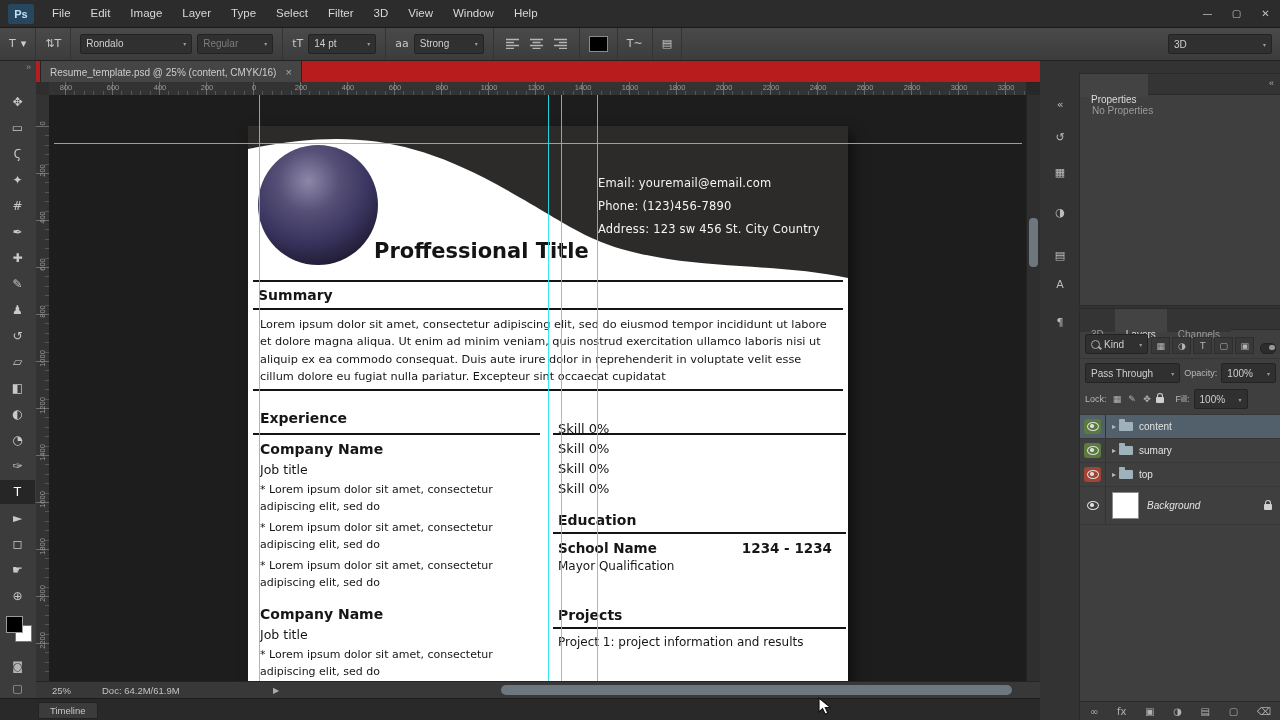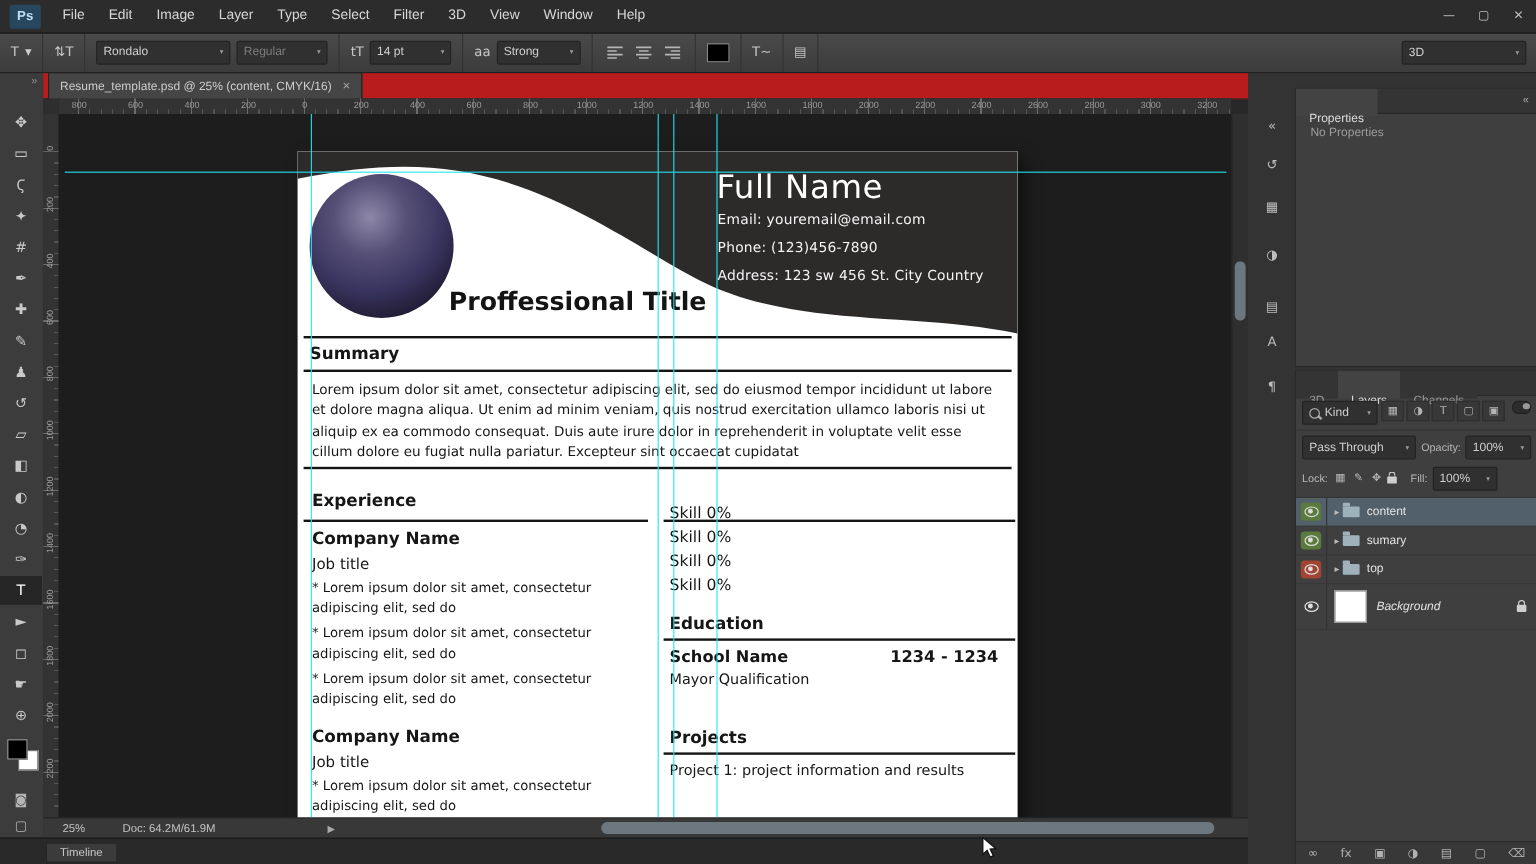--- a/index.html
+++ b/index.html
@@ -99,21 +99,21 @@
 #right-bg{position:absolute;left:1040px;top:60px;width:240px;height:660px;background:#333}
 #rstrip{position:absolute;left:1045px;top:60px;width:32px;height:400px}
 .rsicon{position:absolute;left:0;width:30px;height:24px;display:flex;align-items:center;justify-content:center;color:#bdbdbd;font-size:11px}
 #props-panel{position:absolute;left:1079px;top:73px;width:201px;height:231px;background:#3f3f3f;border:1px solid #2a2a2a}
 .phead{height:20px;background:#343434;border-bottom:1px solid #2a2a2a;display:flex;align-items:stretch}
 .ptab{padding:20px 11px 3px;font-size:10px;color:#999;background:#343434}
 .ptab.active{background:#434343;color:#ddd}
 #props-collapse{margin-left:auto;color:#aaa;font-size:9px;padding:4px 7px}
 #props-empty{padding:10px 12px;font-size:10px;color:#9c9c9c}
 #layers-panel{position:absolute;left:1079px;top:308px;width:201px;height:411px;background:#3f3f3f;border:1px solid #2a2a2a}
-#filter-row{display:flex;align-items:flex-start;gap:3px;padding:4px 5px;border-bottom:1px solid #363636}
+#filter-row{display:flex;align-items:flex-end;gap:3px;padding:4px 5px;border-bottom:1px solid #363636}
 #filter-icons{display:flex;gap:2px}
 .ficon{width:17px;height:15px;border:1px solid #2e2e2e;background:#383838;display:flex;align-items:center;justify-content:center;font-size:9px;color:#b5b5b5}
 .toggleswitch{width:16px;height:9px;background:#2c2c2c;border:1px solid #222;border-radius:5px;position:relative;margin-left:3px}
 .toggleswitch::after{content:'';position:absolute;left:8px;top:1px;width:6px;height:5px;border-radius:3px;background:#999}
 .mini-mag{width:7px;height:7px;border:1.5px solid #aaa;border-radius:50%;position:relative;display:inline-block}
 .mini-mag::after{content:'';position:absolute;width:4px;height:1.5px;background:#aaa;bott​om:-1px;bottom:-1px;right:-3px;transform:rotate(40deg)}
 #blend-row{display:flex;align-items:center;gap:4px;padding:4px 5px}
 #lock-row{display:flex;align-items:center;gap:4px;padding:2px 5px 5px;border-bottom:1px solid #363636}
 .small-label{font-size:9px;color:#b8b8b8}
 .lkicon{font-size:9px;color:#b5b5b5;width:13px;text-align:center}
@@ -311,21 +311,20 @@
   </div>
 
 <div id="canvas">
   <div id="page">
     <div id="page-header">
       <svg width="600" height="154" viewBox="0 0 600 154" style="position:absolute;left:0;top:0">
         <rect width="600" height="154" fill="#2d2a2a"></rect>
         <path d="M0 23 C 95 4, 160 10, 248 58 C 330 103, 340 120, 420 133 C 480 142, 545 140, 600 152 L 600 154 L 0 154 Z" fill="#ffffff"></path>
       </svg>
       <div id="profile-photo"></div>
-      <div id="full-name">Full Name</div>
       <div class="contact" style="top:50px">Email: youremail@email.com</div>
       <div class="contact" style="top:73px">Phone: (123)456-7890</div>
       <div class="contact" style="top:96px">Address: 123 sw 456 St. City Country</div>
       <div id="prof-title">Proffessional Title</div>
     </div>
     <div id="page-body">
       <div class="hr"></div>
       <div id="summary-heading">Summary</div>
       <div class="hr hr2"></div>
       <div id="summary-text">Lorem ipsum dolor sit amet, consectetur adipiscing elit, sed do eiusmod tempor incididunt ut labore et dolore magna aliqua. Ut enim ad minim veniam, quis nostrud exercitation ullamco laboris nisi ut aliquip ex ea commodo consequat. Duis aute irure dolor in reprehenderit in voluptate velit esse cillum dolore eu fugiat nulla pariatur. Excepteur sint occaecat cupidatat</div>

